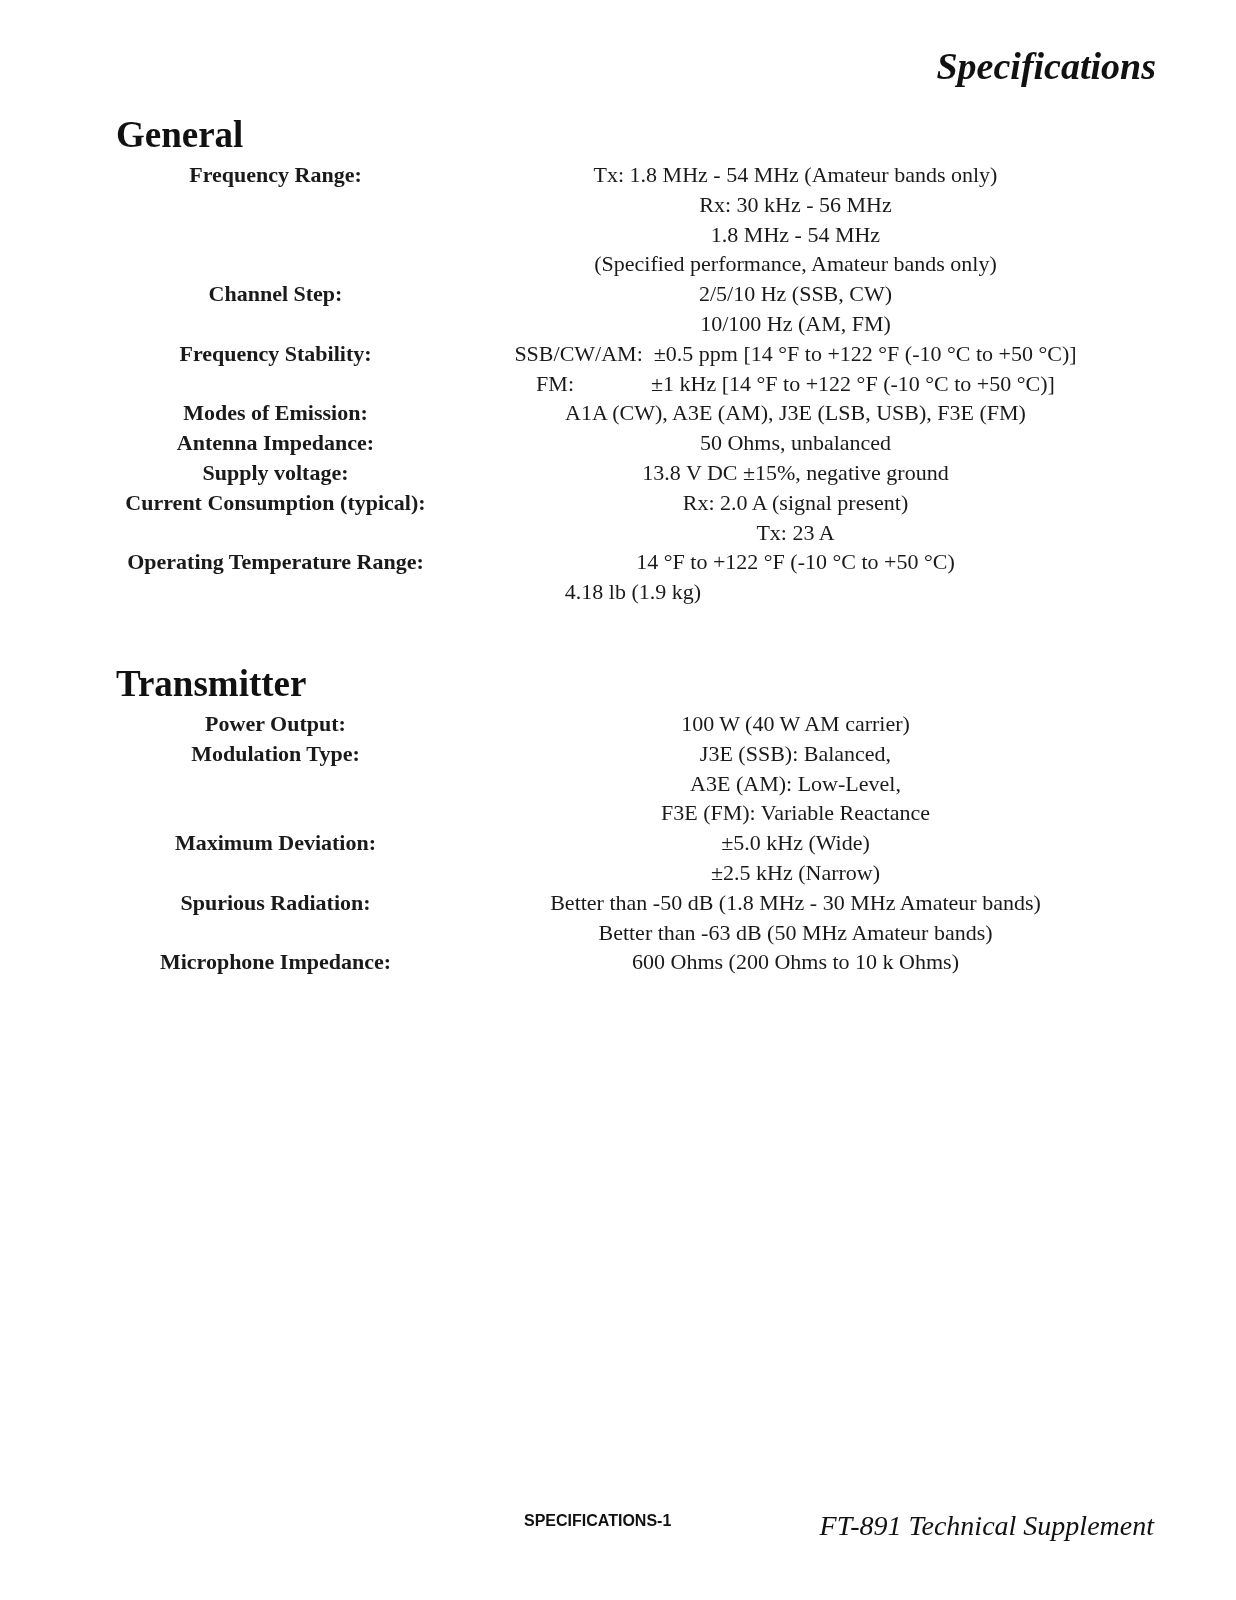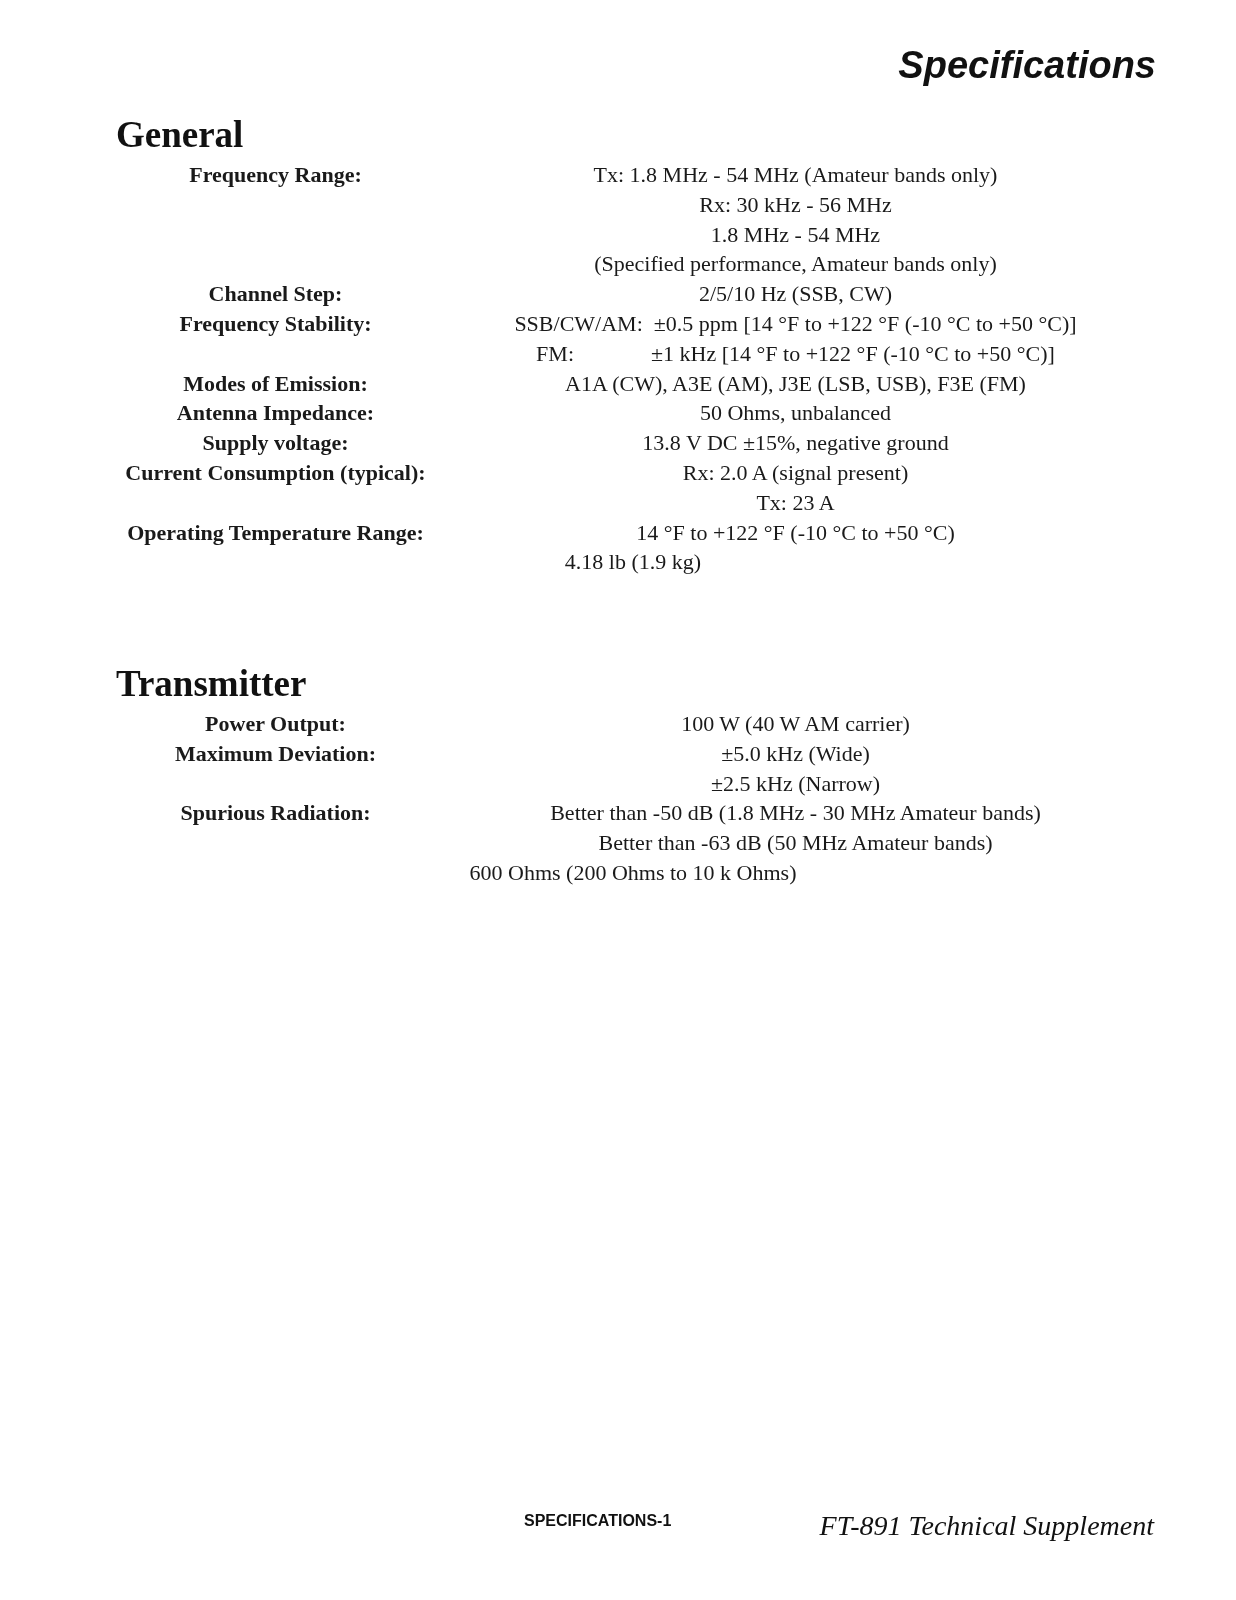--- a/index.html
+++ b/index.html
@@ -1,17 +1,17 @@
 <!DOCTYPE html>
 <html><head>
 <meta charset="utf-8">
 <style>
   html, body { margin:0; padding:0; background:#fff; }
   body { width:1236px; height:1600px; position:relative; color:#1a1a1a; font-family:"Liberation Serif", serif; }
-  .page-title { position:absolute; right:80px; top:44px; font-family:Liberation Sans, sans-serif; font-style:italic; font-weight:bold; font-size:38px; color:#111; }
+  .page-title { position:absolute; right:80px; top:44px; font-family:Liberation Serif, serif; font-style:italic; font-weight:bold; font-size:38px; color:#111; }
   .section { position:absolute; left:113px; width:1040px; }
   .section h2 { margin:3px; font-family:"Liberation Serif", serif; font-weight:bold; font-size:37px; line-height:44px; color:#111; }
   .row { display:flex; font-size:22px; line-height:29.8px;text-align:center; }
   .label { width:325px; flex:none; font-weight:bold; white-space:nowrap; }
   .values { flex:1; }
   .values div { white-space:pre; }
   .footer-left { position:absolute; left:524px; top:1512px; font-family:"Liberation Sans", sans-serif; font-weight:bold; font-size:16px; color:#111; }
   .footer-right { position:absolute; right:82px; top:1510px; font-family:"Liberation Serif", serif; font-style:italic; font-size:28px; color:#111; }
 </style>
 </head>
@@ -28,20 +28,21 @@
           <div>Tx: 1.8 MHz - 54 MHz (Amateur bands only)</div>
           <div>Rx: 30 kHz - 56 MHz</div>
           <div>1.8 MHz - 54 MHz</div>
           <div>(Specified performance, Amateur bands only)</div>
         </div>
       </div>
       <div class="row">
         <div class="label">Channel Step:</div>
         <div class="values">
           <div>2/5/10 Hz (SSB, CW)</div>
+          <div>10/100 Hz (AM, FM)</div>
         </div>
       </div>
       <div class="row">
         <div class="label">Frequency Stability:</div>
         <div class="values">
           <div>SSB/CW/AM:  ±0.5 ppm [14 °F to +122 °F (-10 °C to +50 °C)]</div>
           <div>FM:              ±1 kHz [14 °F to +122 °F (-10 °C to +50 °C)]</div>
         </div>
       </div>
       <div class="row">
@@ -86,34 +87,43 @@
 <div class="section" style="top:659px;">
   <h2>Transmitter</h2>
   <div id="transmitter-rows">
       <div class="row">
         <div class="label">Power Output:</div>
         <div class="values">
           <div>100 W (40 W AM carrier)</div>
         </div>
       </div>
       <div class="row">
+        <div class="label">Modulation Type:</div>
+        <div class="values">
+          <div>J3E (SSB): Balanced,</div>
+          <div>A3E (AM): Low-Level,</div>
+          <div>F3E (FM): Variable Reactance</div>
+        </div>
+      </div>
+      <div class="row">
         <div class="label">Maximum Deviation:</div>
         <div class="values">
           <div>±5.0 kHz (Wide)</div>
           <div>±2.5 kHz (Narrow)</div>
         </div>
       </div>
       <div class="row">
         <div class="label">Spurious Radiation:</div>
         <div class="values">
           <div>Better than -50 dB (1.8 MHz - 30 MHz Amateur bands)</div>
           <div>Better than -63 dB (50 MHz Amateur bands)</div>
         </div>
       </div>
       <div class="row">
+        <div class="label">Microphone Impedance:</div>
         <div class="values">
           <div>600 Ohms (200 Ohms to 10 k Ohms)</div>
         </div>
       </div>
     </div>
 </div>
 
 <div class="footer-left">SPECIFICATIONS-1</div>
 <div class="footer-right">FT-891 Technical Supplement</div>
 

